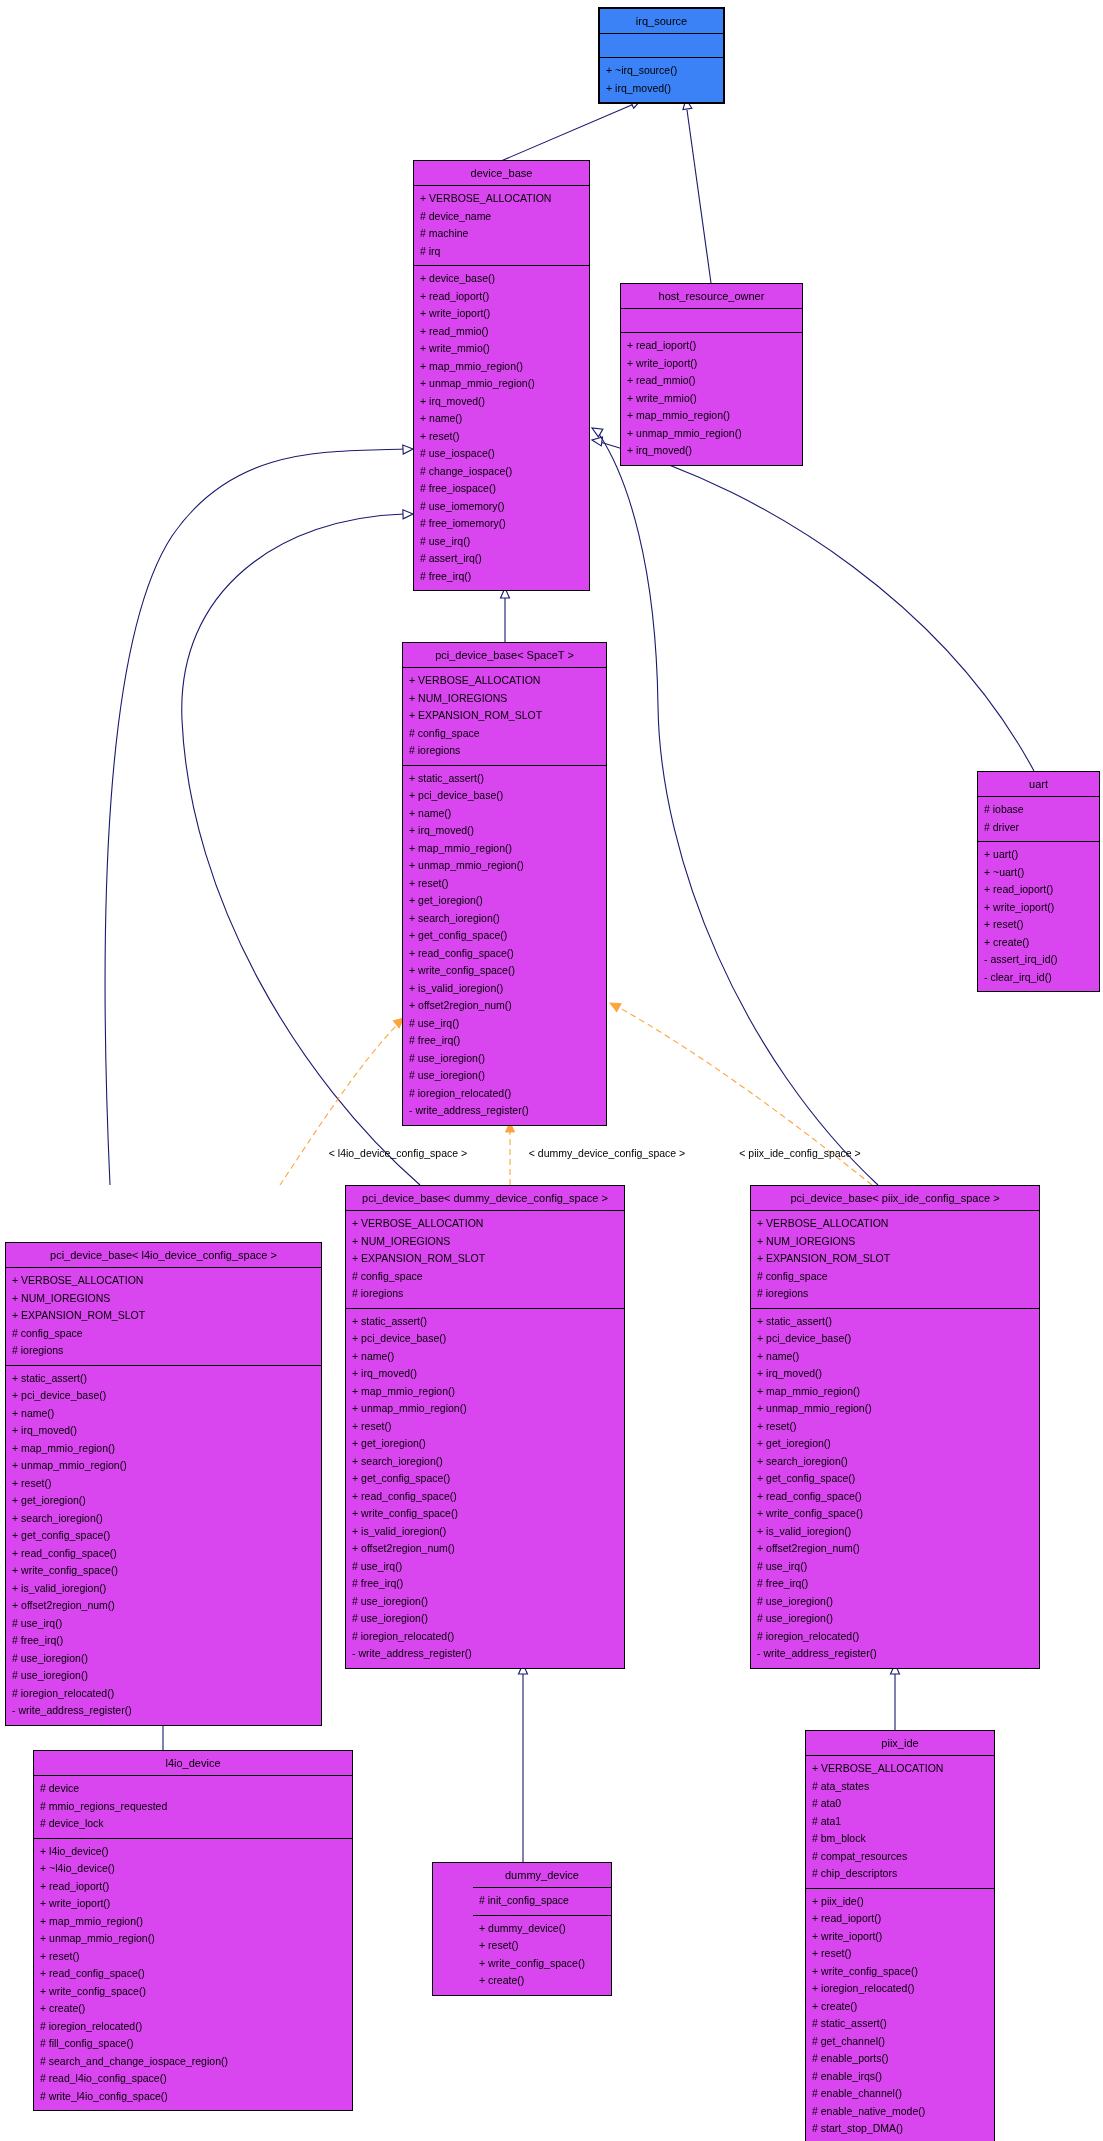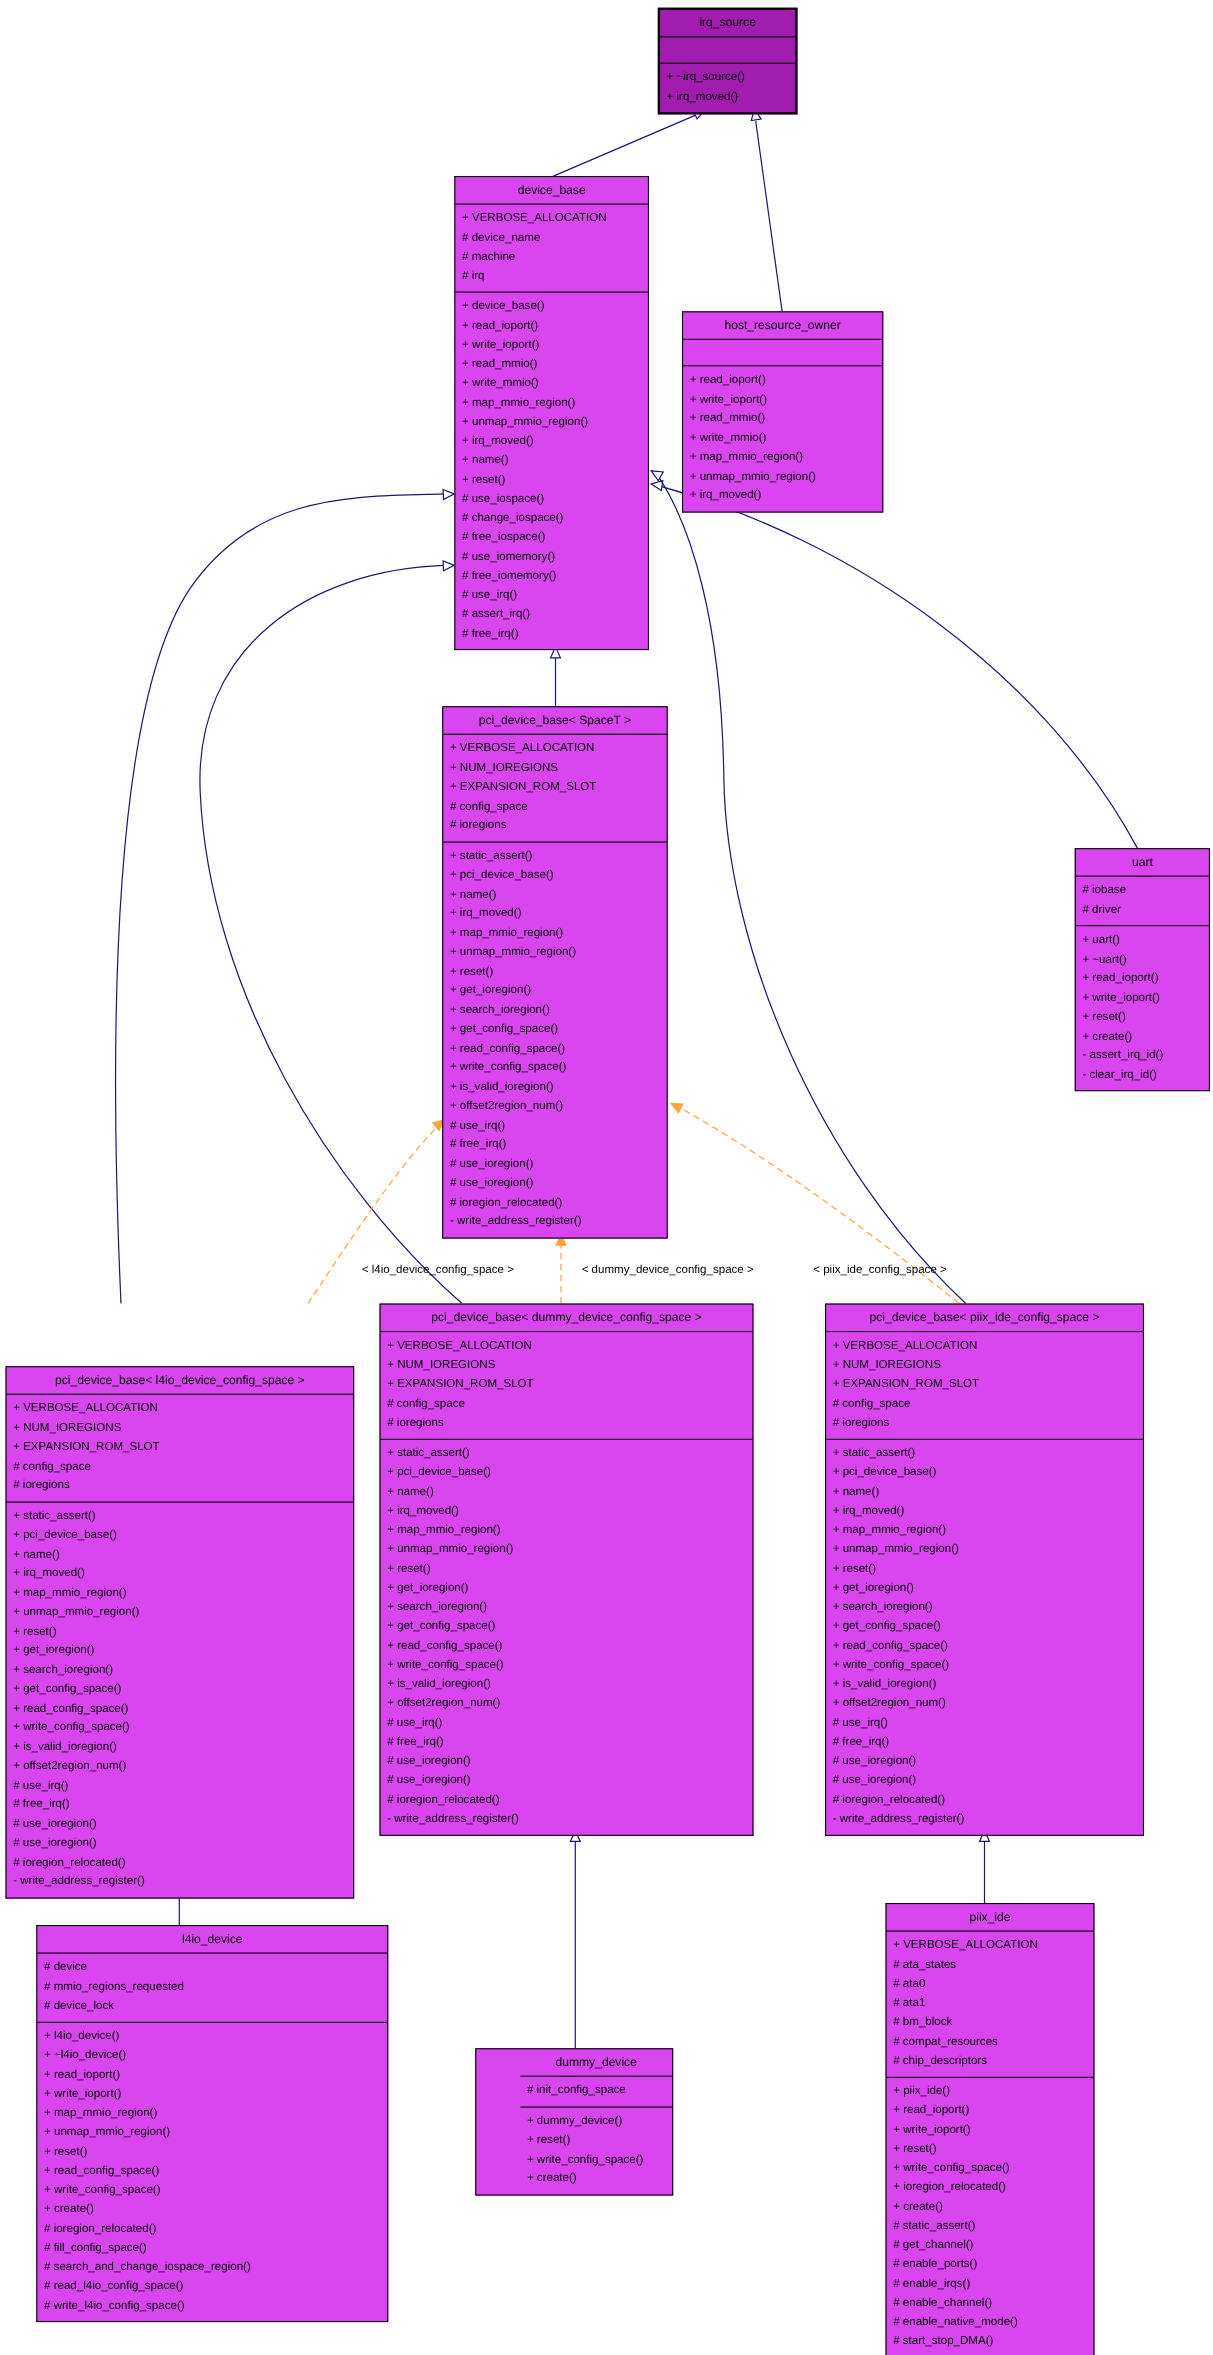--- a/index.html
+++ b/index.html
@@ -14,21 +14,21 @@
   #edge-layer { position:absolute; left:0; top:0; }
   #nodes { position:absolute; left:0; top:0; width:100%; height:100%; pointer-events:none; }
   .uml-node {
     position:absolute;
     background:#d946ef;
     border:1px solid #000000;
     box-sizing:border-box;
     pointer-events:auto;
     cursor:pointer;
   }
-  .uml-node.focus { background:#a21caf; border-width:2px; }
+  .uml-node.focus { background:#3b82f6; border-width:2px; }
   .uml-title {
     text-align:center;
     font-size:11px;
     line-height:14px;
     padding:5px 4px;
     border-bottom:1px solid #000;
     white-space:nowrap;
   }
   .uml-section {
     padding:4px 6px 5px 6px;
@@ -206,21 +206,21 @@
           <div class="uml-row">+ is_valid_ioregion()</div>
           <div class="uml-row">+ offset2region_num()</div>
           <div class="uml-row"># use_irq()</div>
           <div class="uml-row"># free_irq()</div>
           <div class="uml-row"># use_ioregion()</div>
           <div class="uml-row"># use_ioregion()</div>
           <div class="uml-row"># ioregion_relocated()</div>
           <div class="uml-row">- write_address_register()</div>
         </div>
       </div>
-      <div class="uml-node" style="left: 345px; top: 1185px; width: 340px;">
+      <div class="uml-node" style="left: 345px; top: 1185px; width: 280px;">
         <div class="uml-title">pci_device_base&lt; dummy_device_config_space &gt;</div>
         <div class="uml-section attrs">
           <div class="uml-row">+ VERBOSE_ALLOCATION</div>
           <div class="uml-row">+ NUM_IOREGIONS</div>
           <div class="uml-row">+ EXPANSION_ROM_SLOT</div>
           <div class="uml-row"># config_space</div>
           <div class="uml-row"># ioregions</div>
         </div>
         <div class="uml-section methods">
           <div class="uml-row">+ static_assert()</div>

